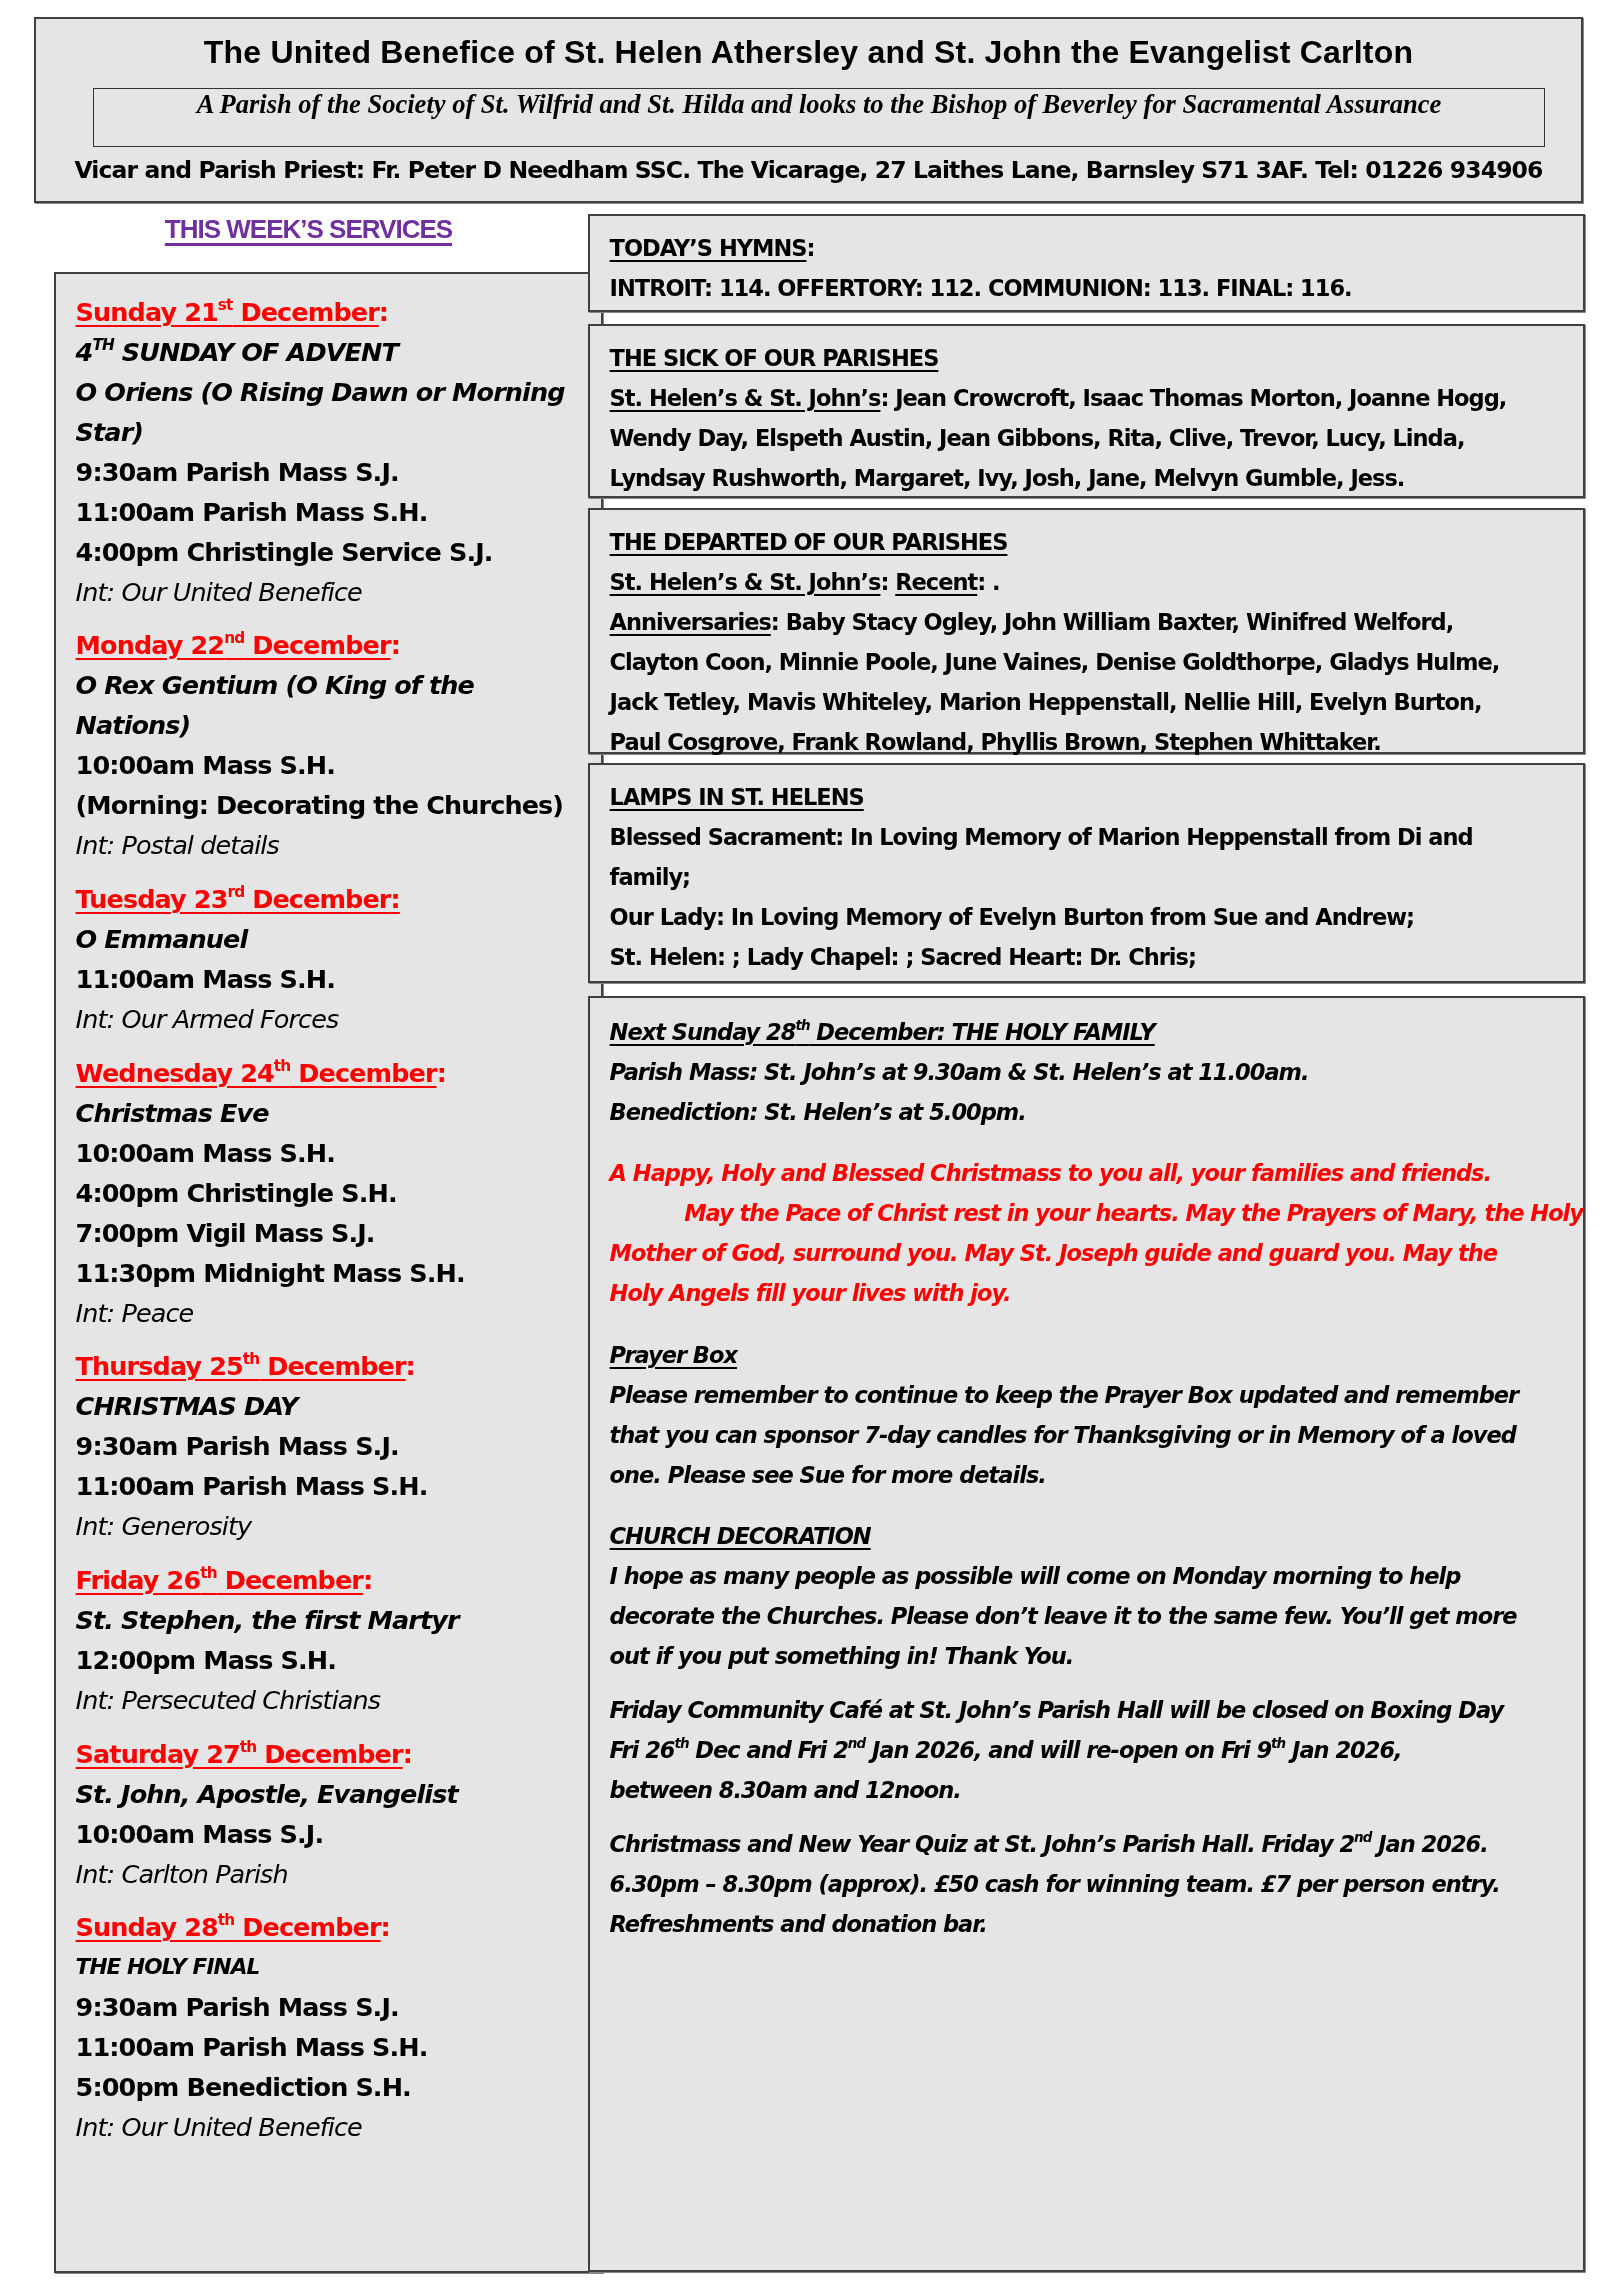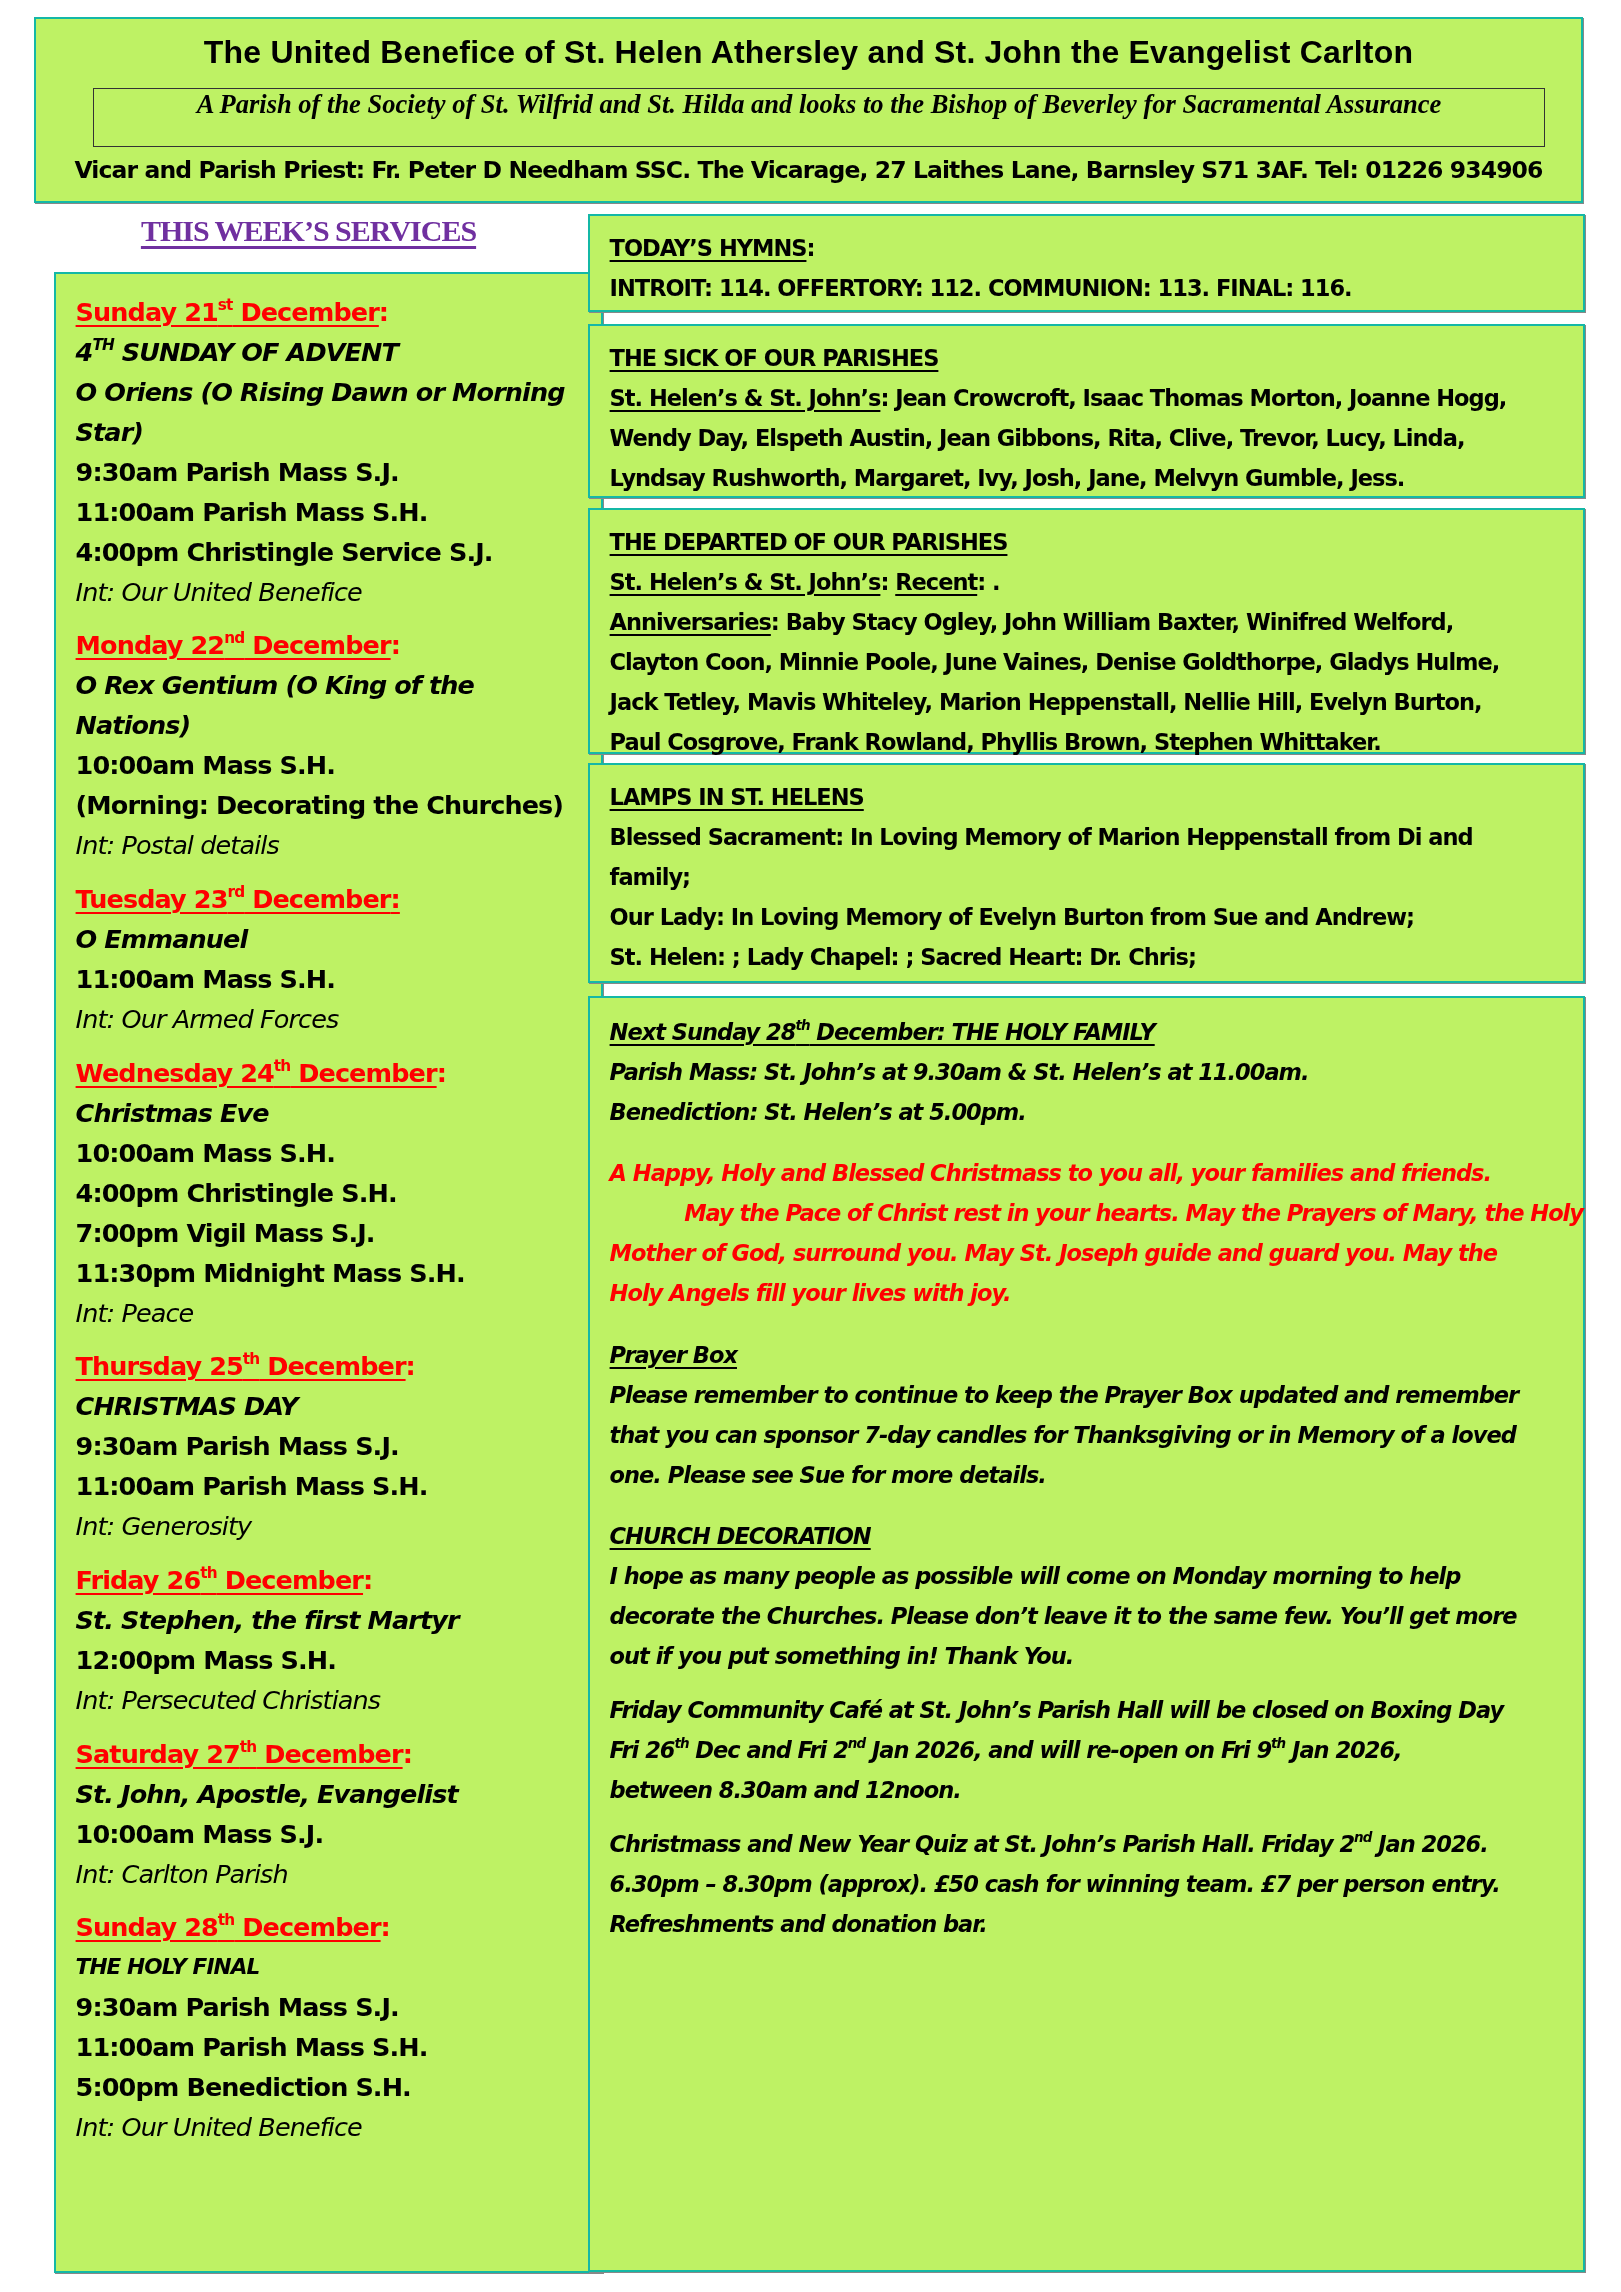--- a/index.html
+++ b/index.html
@@ -1,28 +1,28 @@
 <!DOCTYPE html>
 <html><head>
 <meta charset="utf-8">
 <style>
   html, body { margin: 0; padding: 0; background: #ffffff; }
   body { width: 1621px; height: 2293px; position: relative; overflow: hidden; color: #000; }
-  .box { position: absolute; border: 2px solid #14b8a6; box-sizing: border-box; background: #bef264; box-shadow: 1px 1px 0 #888; }
+  .box { position: absolute; border: 2px solid #404040; box-sizing: border-box; background: #e5e5e5; box-shadow: 1px 1px 0 #888; }
   #header { left: 34px; top: 16.7px; width: 1549px; height: 186px; }
   #title { position: absolute; left: 0; right: 0; top: 15.7px; text-align: center;
     font-family: "Liberation Sans", sans-serif; font-weight: bold; font-size: 32px; letter-spacing: 0.2px; }
   #subtitle-box { position: absolute; left: 57px; top: 69px; width: 1452px; height: 59px; border: 1.5px solid #333; box-sizing: border-box;
     display: flex; align-items: flex-start; justify-content: center; }
   #subtitle { font-family: "Liberation Serif", serif; font-style: italic; font-weight: bold; font-size: 26.5px; }
   #vicar { position: absolute; left: 0; right: 0; top: 137px; text-align: center;
     font-family: "DejaVu Sans", sans-serif; font-weight: bold; font-size: 23.5px; letter-spacing: -0.9px; }
 
   #services-title { position: absolute; left: 34px; width: 549px; top: 214px; text-align: center;
-    font-family: Liberation Serif, serif; font-weight: bold; font-size: 30px; color: #7030A0; letter-spacing: -1px; }
+    font-family: Liberation Sans, sans-serif; font-weight: bold; font-size: 26px; color: #7030A0; letter-spacing: -1px; }
   #services-title span { text-decoration: underline; text-decoration-thickness: 2.9px; text-underline-offset: 4.9px; }
 
   #services-box { left: 35px; top: 272px; width: 549px; height: 2001px; padding: 17.6px 0 0 19.6px; margin-left: 19px; }
   .day { margin-top: 13.7px; }
   .day:first-child { margin-top: 0; }
   .line { font-family: "DejaVu Sans", sans-serif; font-size: 25.5px; line-height: 40px; white-space: nowrap; letter-spacing: -0.9px; }
   .day-head { color: #ff0000; font-weight: bold; }
   .day-head .u { text-decoration: underline; text-decoration-thickness: 2px; text-underline-offset: 3.9px; }
   .feast { font-weight: bold; font-style: italic; }
   .feast.small { font-size: 21.6px; }

